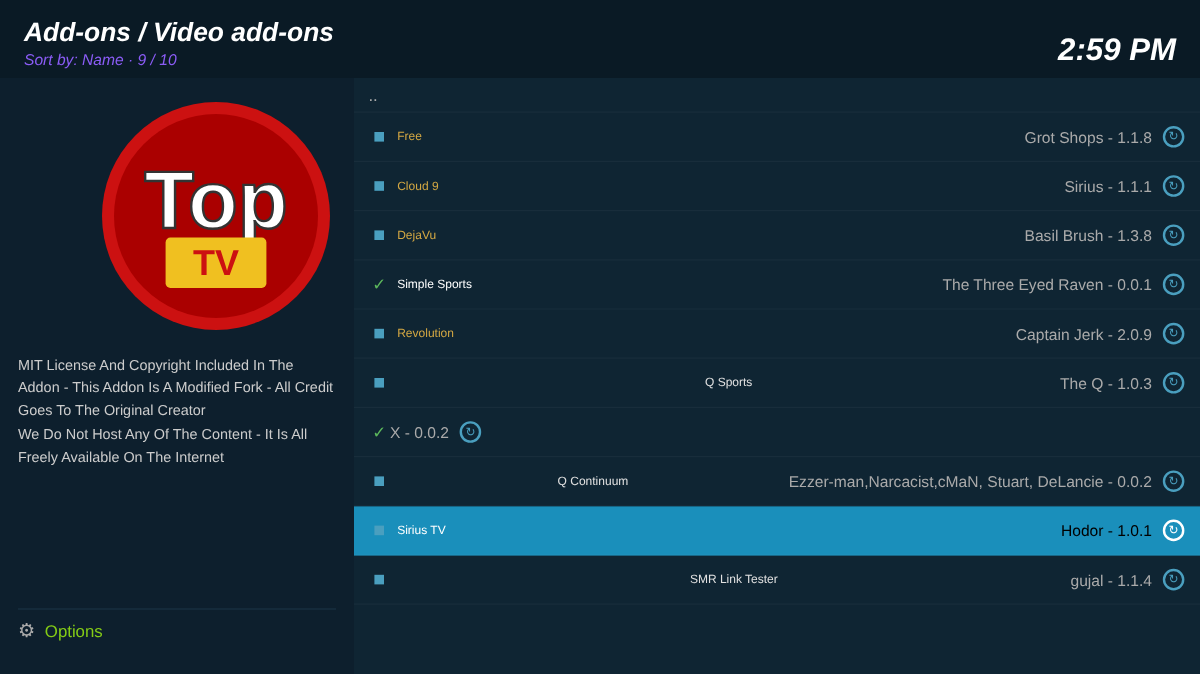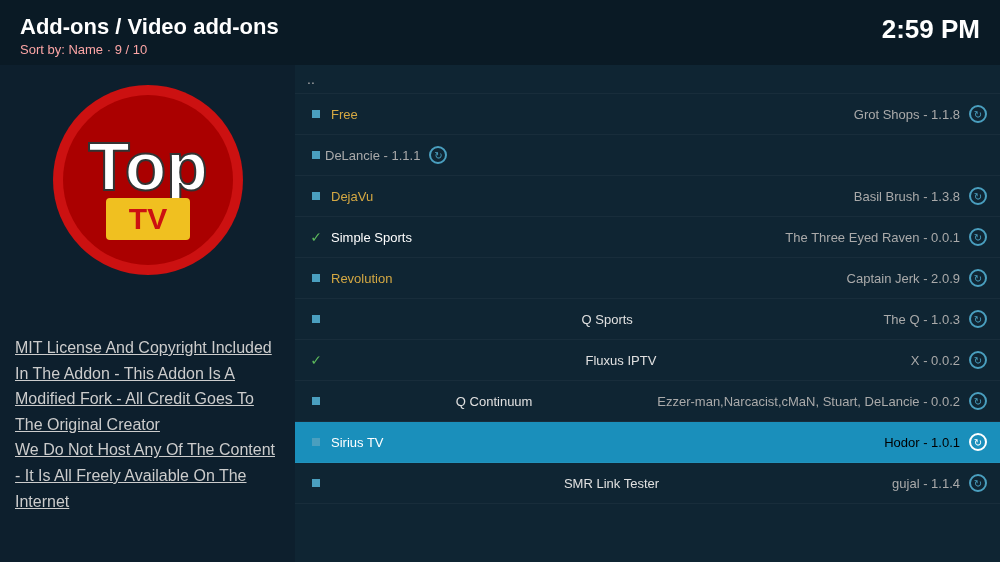--- a/index.html
+++ b/index.html
@@ -10,32 +10,33 @@
       font-family: Arial, sans-serif;
       overflow: hidden;
       display: flex;
       flex-direction: column;
     }
 
     
     .header {
       display: flex;
       justify-content: space-between;
-      align-items: flex-start;
+      align-items: flex-end;
       padding: 14px 20px 8px 20px;
       background: #0a1a25;
+      font-style: italic;
     }
     .header-left {}
     .header-title {
       color: #ffffff;
       font-size: 22px;
       font-weight: bold;
     }
     .header-subtitle {
-      color: #fca5a5;
+      color: #8b5cf6;
       font-size: 13px;
       margin-top: 2px;
     }
     .header-time {
       color: #ffffff;
       font-size: 26px;
       font-weight: bold;
       margin-left: 20px;
     }
 
@@ -45,46 +46,44 @@
       flex: 1;
       overflow: hidden;
     }
 
     
     .sidebar {
       width: 295px;
       background: #0d1f2d;
       display: flex;
       flex-direction: column;
-      align-items: center;
-      padding: 15px 15px 10px 15px;
+      align-items: flex-end;
+      padding: 15px 15px 26px 15px;
       flex-shrink: 0;
-      gap: 40px;
     }
 
     .logo-container {
       width: 200px;
       height: 200px;
       margin-bottom: 15px;
     }
 
     
     .logo-svg {
       width: 200px;
       height: 200px;
     }
 
     .license-text {
       color: #cccccc;
-      font-size: 16px;
+      font-size: 12px;
       line-height: 1.6;
       text-align: left;
       width: 100%;
       flex: 1;
-      text-decoration: underline;
     }
 
     .options-bar {
       display: flex;
       align-items: center;
       gap: 8px;
       margin-top: 10px;
       width: 100%;
       padding-top: 8px;
       border-top: 1px solid #1a3344;
@@ -140,21 +139,21 @@
       flex-shrink: 0;
     }
 
     .checkmark {
       color: #5cb85c;
       font-size: 14px;
     }
 
     .item-name {
       flex: 1;
-      font-size: 13px;
+      font-size: 10px;
       margin-left: 6px;
     }
 
     .item-name.green { color: #ffffff; }
     .item-name.yellow { color: #d4a843; }
     .item-name.white { color: #e0e0e0; text-align: center; }
     .item-name.selected-text { color: #ffffff; }
 
     .item-meta {
       color: #aaaaaa;
@@ -253,21 +252,22 @@
           <span class="item-name yellow">Free</span>
           <span class="item-meta">Grot Shops - 1.1.8</span>
           <div class="update-icon">
             <div class="update-circle">↻</div>
           </div>
         </div>
         <div class="list-item">
           <div class="item-bullet">
             <div class="bullet-square"></div>
           </div>
-          <span class="item-meta">DeLancie - 1.1.1</span>
+          <span class="item-name yellow">Cloud 9</span>
+          <span class="item-meta">Sirius - 1.1.1</span>
           <div class="update-icon">
             <div class="update-circle">↻</div>
           </div>
         </div>
         <div class="list-item">
           <div class="item-bullet">
             <div class="bullet-square"></div>
           </div>
           <span class="item-name yellow">DejaVu</span>
           <span class="item-meta">Basil Brush - 1.3.8</span>
@@ -302,21 +302,20 @@
           <span class="item-name white">Q Sports</span>
           <span class="item-meta">The Q - 1.0.3</span>
           <div class="update-icon">
             <div class="update-circle">↻</div>
           </div>
         </div>
         <div class="list-item">
           <div class="item-bullet">
             <span class="checkmark">✓</span>
           </div>
-          <span class="item-name white">Fluxus IPTV</span>
           <span class="item-meta">X - 0.0.2</span>
           <div class="update-icon">
             <div class="update-circle">↻</div>
           </div>
         </div>
         <div class="list-item">
           <div class="item-bullet">
             <div class="bullet-square"></div>
           </div>
           <span class="item-name white">Q Continuum</span>

